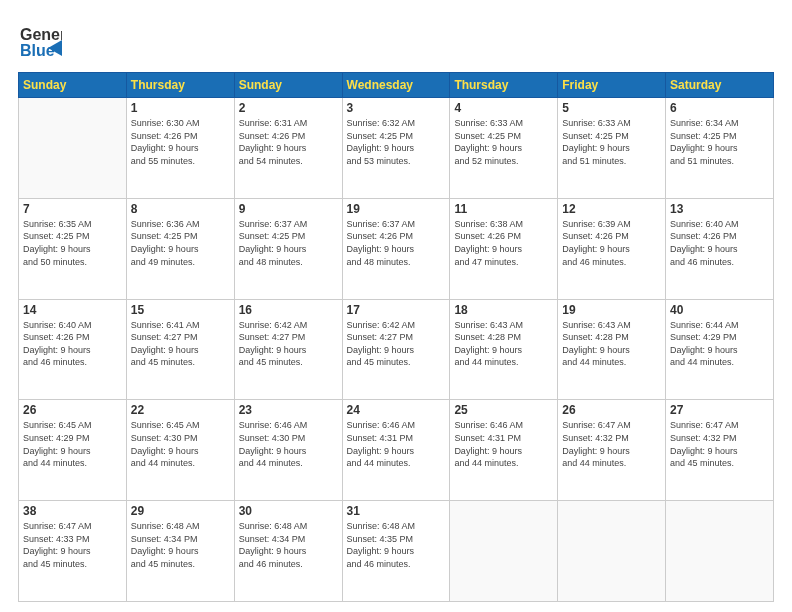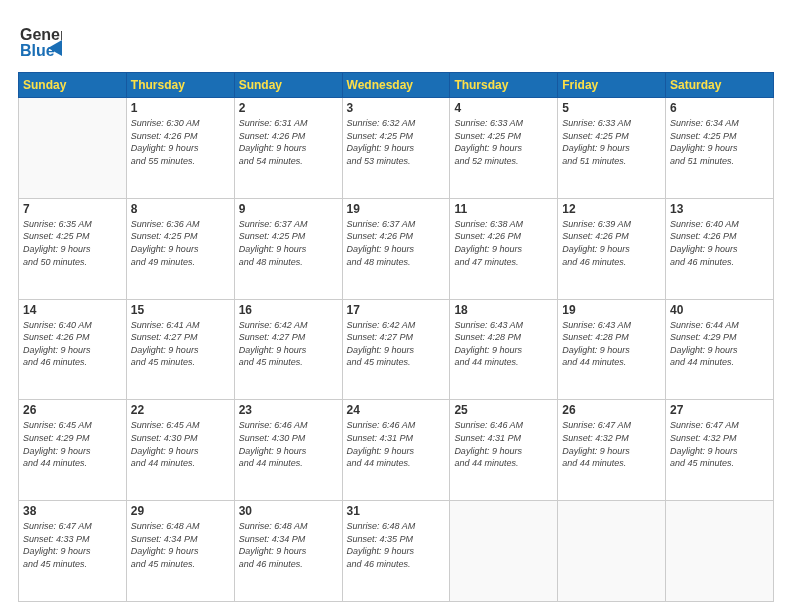--- a/index.html
+++ b/index.html
@@ -63,21 +63,20 @@
     .day-number {
       font-size: 12px;
       font-weight: bold;
       color: #333;
       margin-bottom: 2px;
     }
     .day-info {
       font-size: 9px;
       color: #444;
       line-height: 1.4;
-      font-style: italic;
     }
     .empty-cell {
       background: #f9f9f9;
     }
     
     .logo-wrapper {
       display: flex;
       align-items: center;
       gap: 4px;
     }

